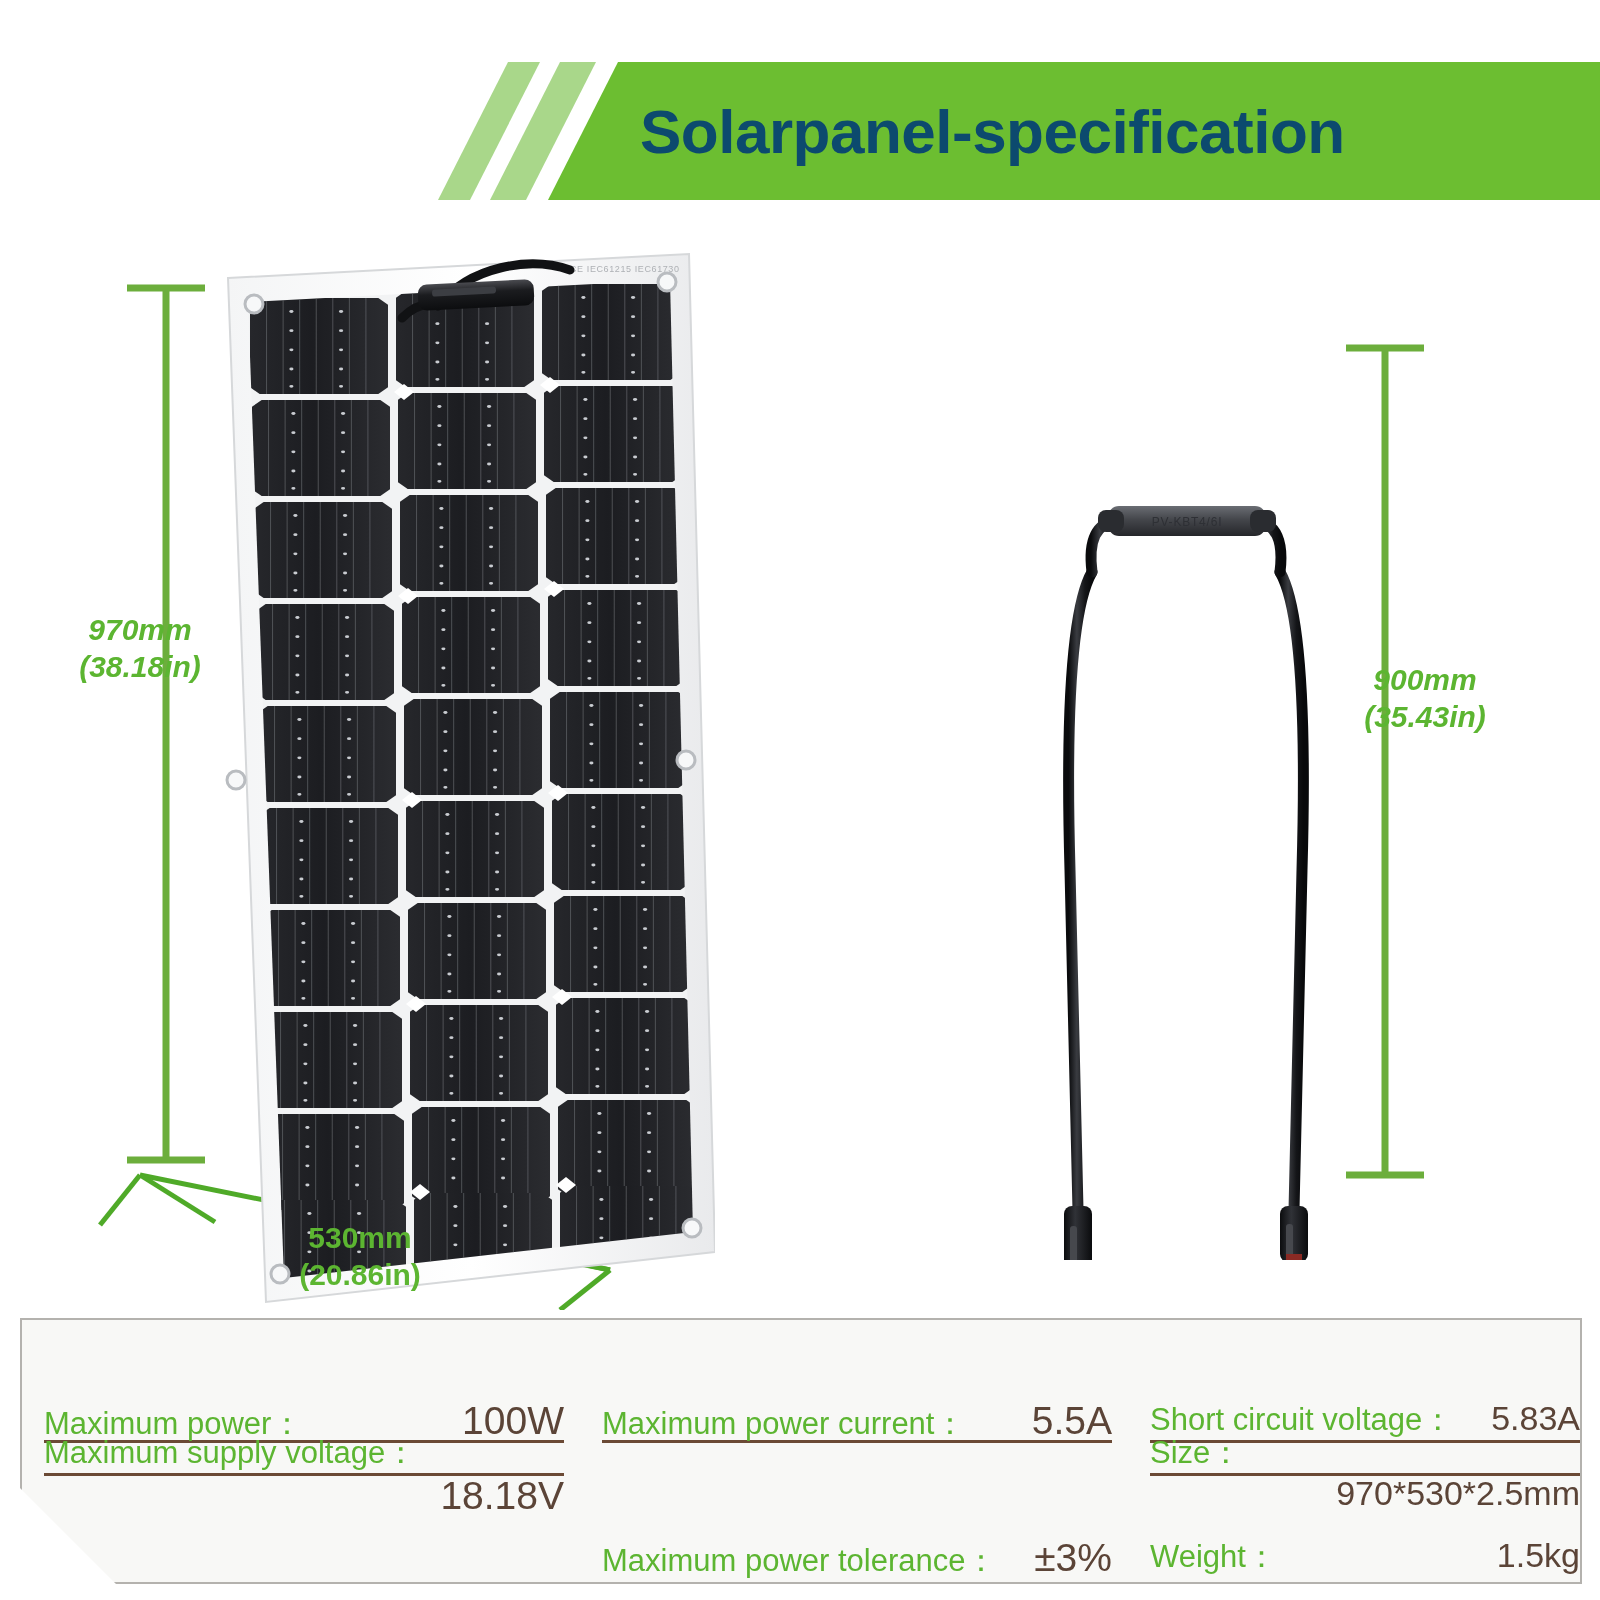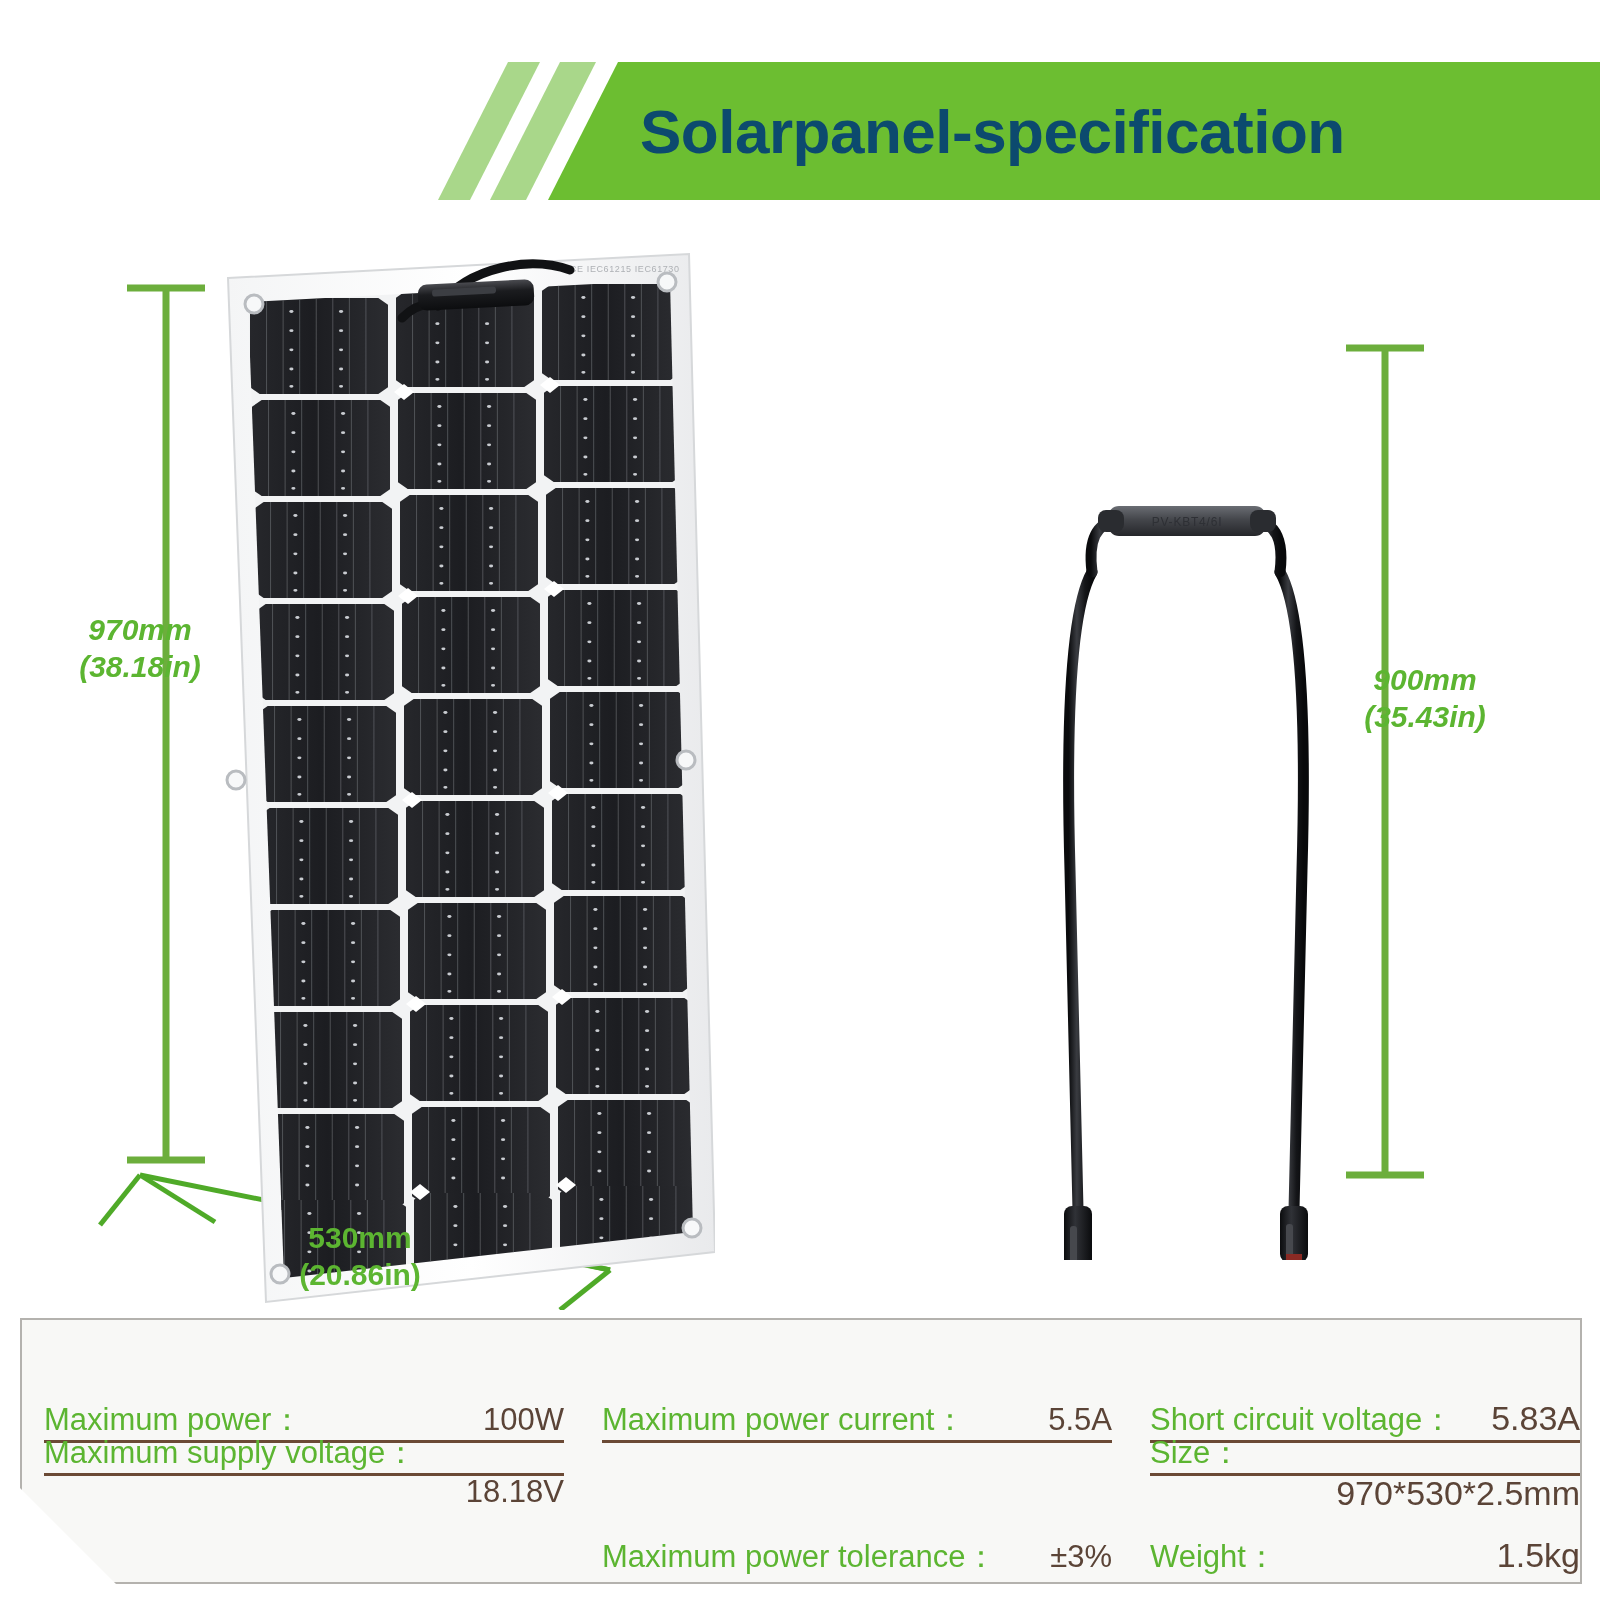--- a/index.html
+++ b/index.html
@@ -96,21 +96,21 @@
   .spec-row.r3 { top: 200px; margin-top: 16px; }
 
   .spec-label {
     color: #5cb531;
     font-size: 31px;
     font-weight: normal;
     white-space: nowrap;
   }
   .spec-value {
     color: #5b4437;
-    font-size: 31px;
+    font-size: 39px;
     margin-left: auto;
     padding-left: 18px;
     white-space: nowrap;
   }
   
   #spec-col-3 .spec-value { font-size: 34px; }
 </style>
 </head>
 <body>
 

